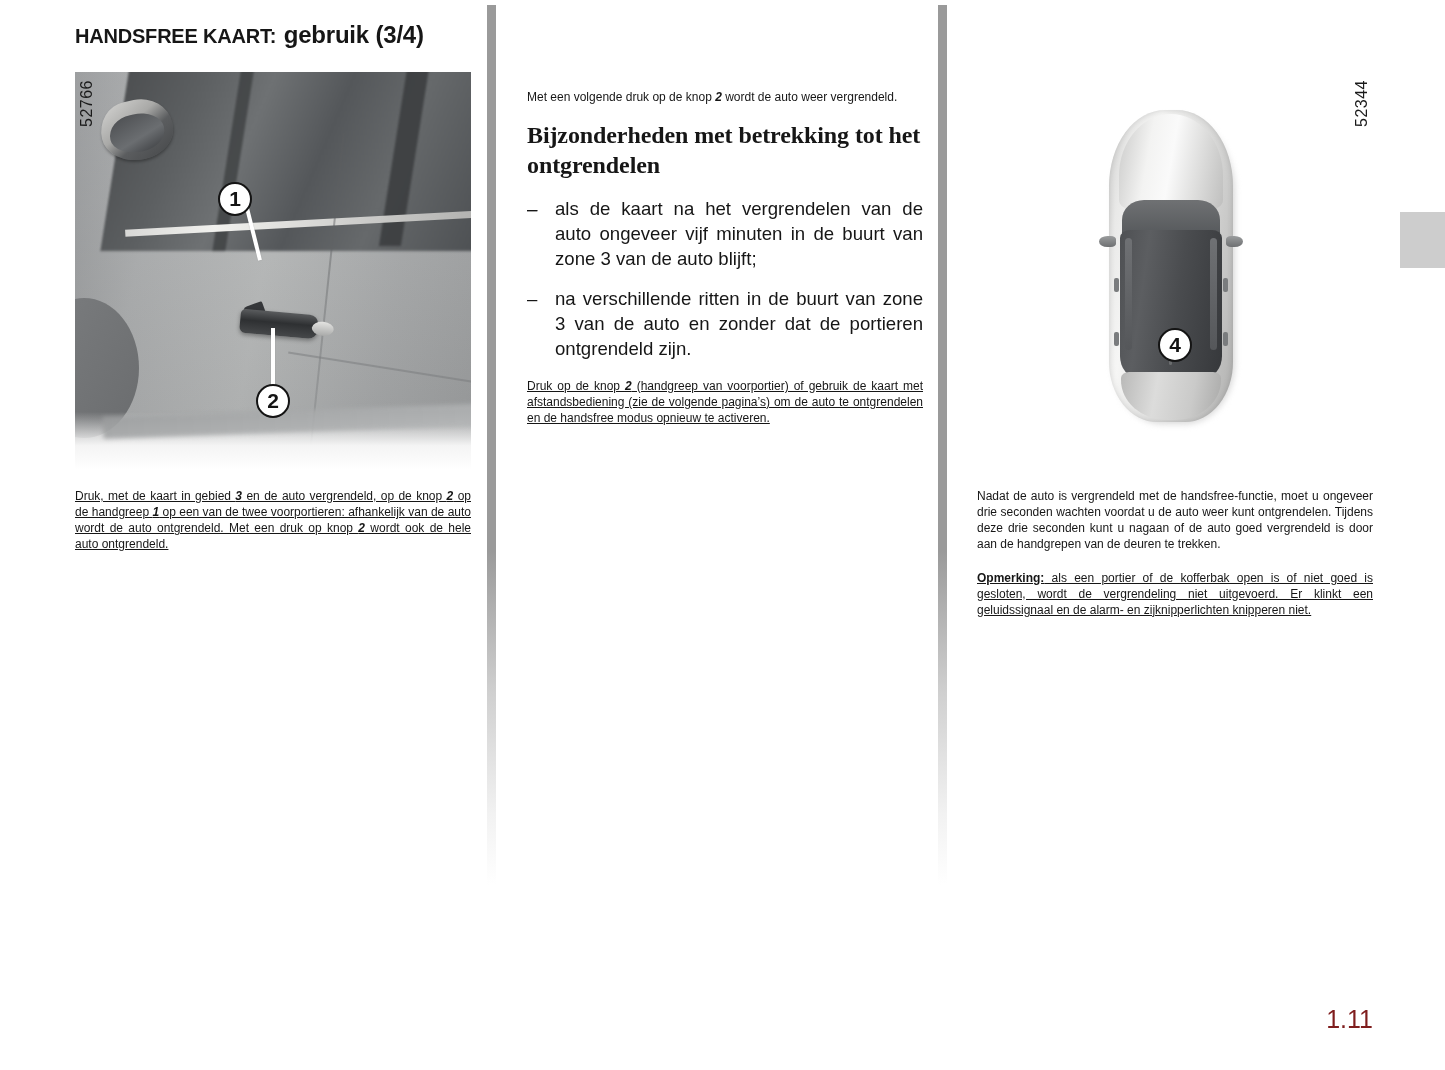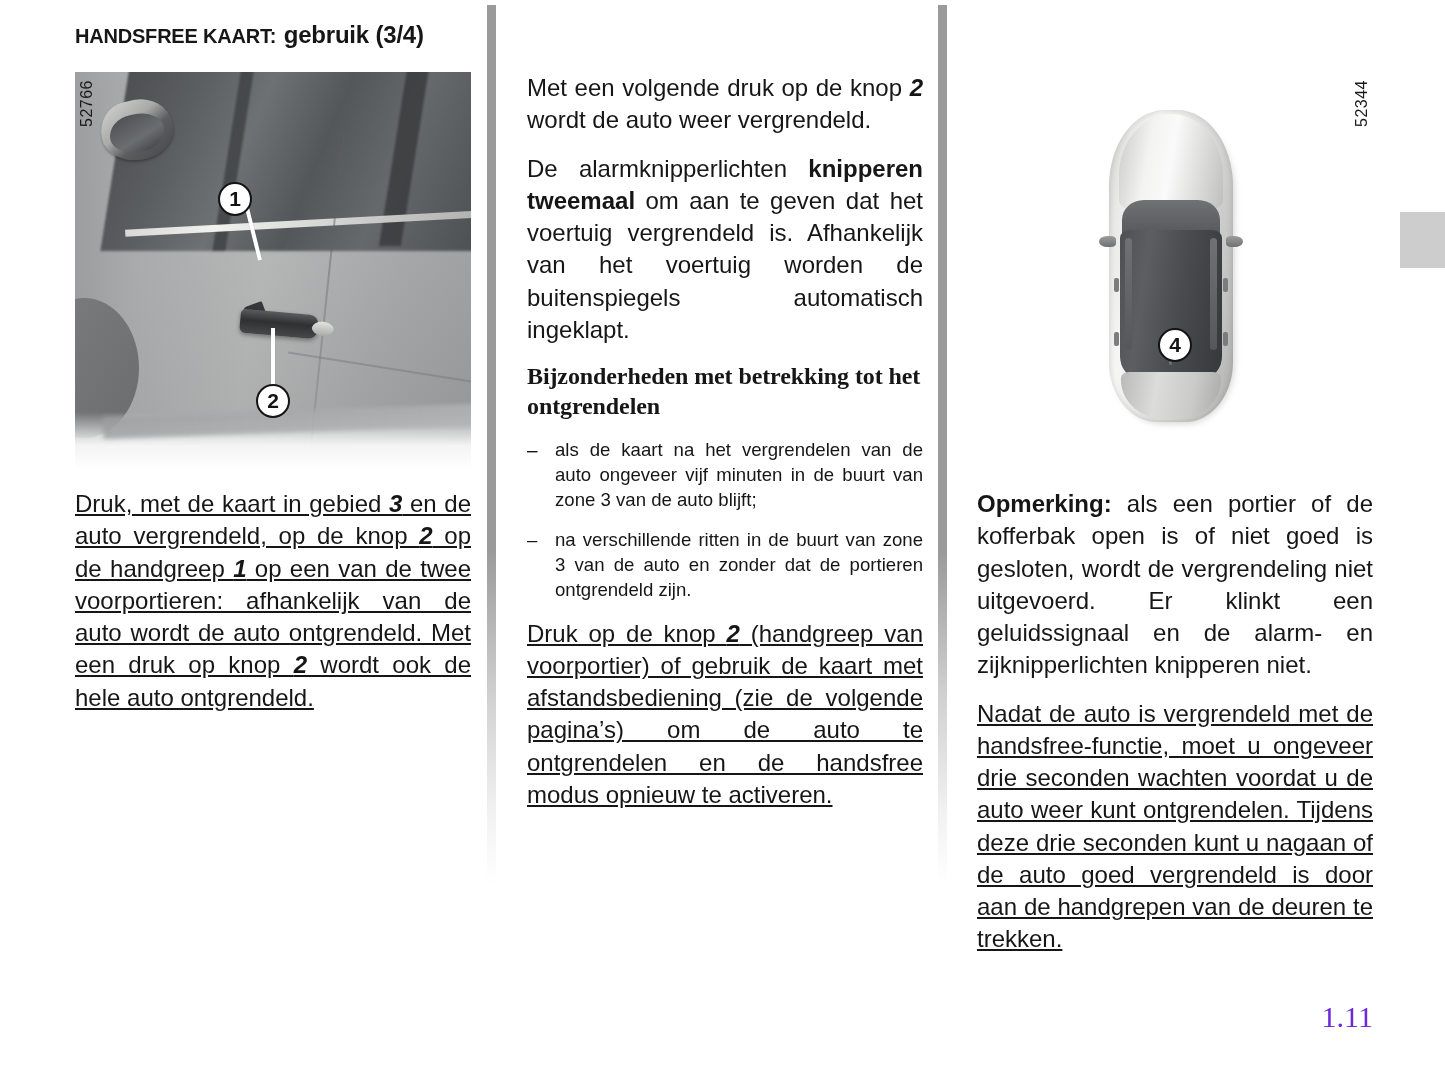--- a/index.html
+++ b/index.html
@@ -343,23 +343,23 @@
   
   h2.sec {
     font-size: 24px;
     font-weight: bold;
     line-height: 1.24;
     margin: 12px 0 11px 0;
     letter-spacing: -0.1px;
     font-family: Liberation Serif, serif;
   }
   p.body {
-    font-size: 24px;
+    font-size: 12px;
     line-height: 1.345;
-    margin: 0 0 16px 0;
+    margin: 17px 0 16px 0;
     text-align: justify;
     text-justify: inter-word;
     hyphens: manual;
   }
   p.body:last-child { margin-bottom: 0; text-decoration: underline; }
   .b { font-weight: bold; }
   .i-num { font-weight: bold; font-style: italic; }
 
   ul.dashlist {
     list-style: none;
@@ -391,23 +391,22 @@
     width: 45px;
     height: 56px;
     background: #cdcdcd;
   }
 
   
   .page-number {
     position: absolute;
     right: 72px;
     bottom: 36px;
-    font-size: 30px;
-    color: #6d28d9;
-    font-family: Liberation Serif, serif;
+    font-size: 25px;
+    color: #7f1d1d;
   }
 </style>
 </head>
 <body>
 
 <div class="page-title">
   <span class="t-main">HANDSFREE KAART:</span>
   <span class="t-sub">gebruik (3/4)</span>
 </div>
 
@@ -446,21 +445,20 @@
 
 
     <p class="body"><span>Druk, met de kaart in gebied </span><span class="i-num">3</span><span> en de auto vergrendeld, op de knop </span><span class="i-num">2</span><span> op de handgreep </span><span class="i-num">1</span><span> op een van de twee voorportieren: afhankelijk van de auto wordt de auto ontgrendeld. Met een druk op knop </span><span class="i-num">2</span><span> wordt ook de hele auto ontgrendeld.</span></p>
 
   </div>
 
   <div class="col col-mid">
 
     <p class="body"><span>Met een volgende druk op de knop </span><span class="i-num">2</span><span> wordt de auto weer vergrendeld.</span></p>
 
-    <p class="body"><span>De alarmknipperlichten </span><span class="b">knipperen tweemaal</span><span> om aan te geven dat het voertuig vergrendeld is. Afhankelijk van het voertuig worden de buitenspiegels automatisch ingeklapt.</span></p>
 
     <h2 class="sec gap-before-head">Bijzonderheden met betrekking tot het ontgrendelen</h2>
 
 
     <ul class="dashlist">
       <li><span class="dash">–</span></li>
       <li><span class="dash">–</span><span>als de kaart na het vergrendelen van de auto ongeveer vijf minuten in de buurt van zone 3 van de auto blijft;</span></li>
       <li><span class="dash">–</span><span>na verschillende ritten in de buurt van zone 3 van de auto en zonder dat de portieren ontgrendeld zijn.</span></li>
     </ul>
 
@@ -488,20 +486,20 @@
           <div class="topcar-handle h2"></div>
           <div class="topcar-handle h3"></div>
           <div class="topcar-handle h4"></div>
           <div class="topcar-antenna"></div>
         </div>
         <div class="callout" style="left:181px; top:256px;">4</div>
       </div>
     </div>
 
 
+    <p class="body">Nadat de auto is vergrendeld met de handsfree-functie, moet u ongeveer drie seconden wachten voordat u de auto weer kunt ontgrendelen. Tijdens deze drie seconden kunt u nagaan of de auto goed vergrendeld is door aan de handgrepen van de deuren te trekken.</p>
+
     <p class="body"><span class="b">Opmerking:</span><span> als een portier of de kofferbak open is of niet goed is gesloten, wordt de vergrendeling niet uitgevoerd. Er klinkt een geluidssignaal en de alarm- en zijknipperlichten knipperen niet.</span></p>
-
-    <p class="body">Nadat de auto is vergrendeld met de handsfree-functie, moet u ongeveer drie seconden wachten voordat u de auto weer kunt ontgrendelen. Tijdens deze drie seconden kunt u nagaan of de auto goed vergrendeld is door aan de handgrepen van de deuren te trekken.</p>
   </div>
 
 </div>
 
 <div class="page-number">1.11</div>
 
 </body></html>

